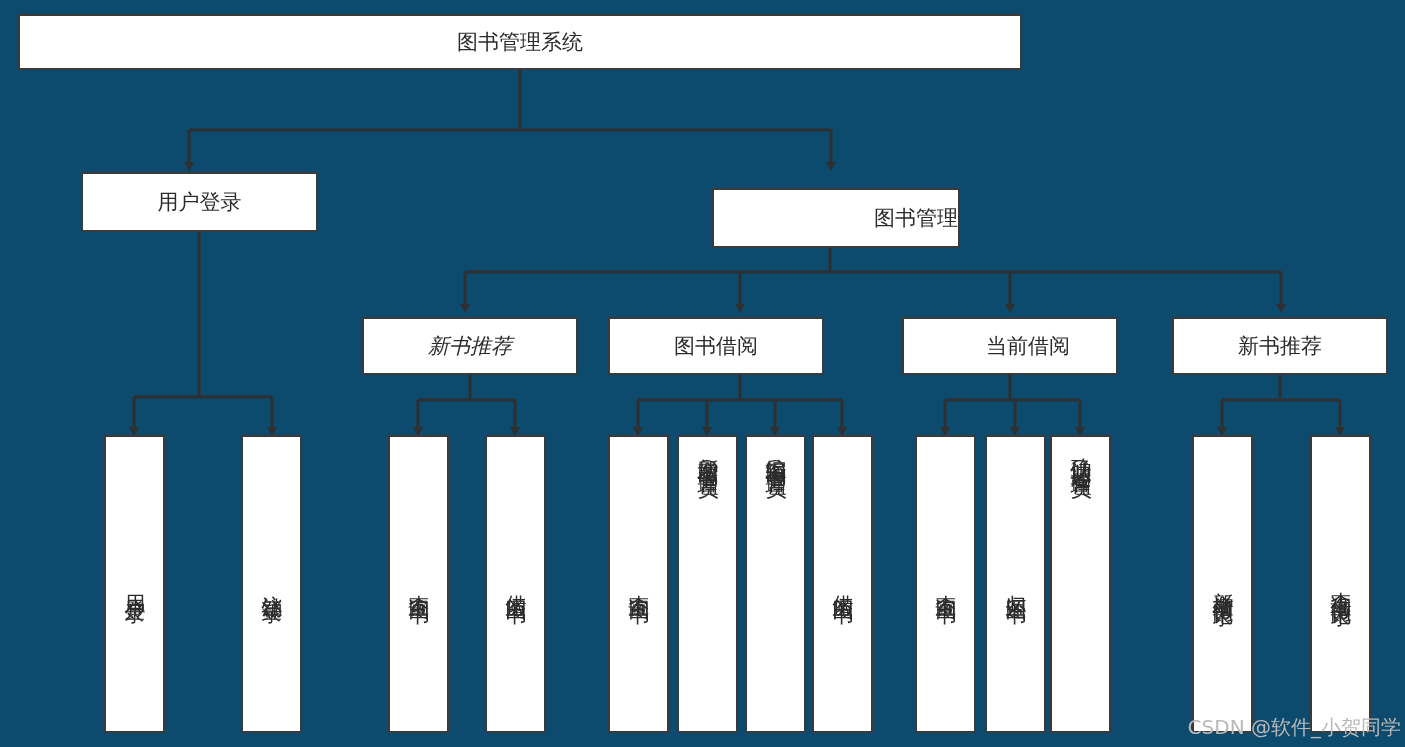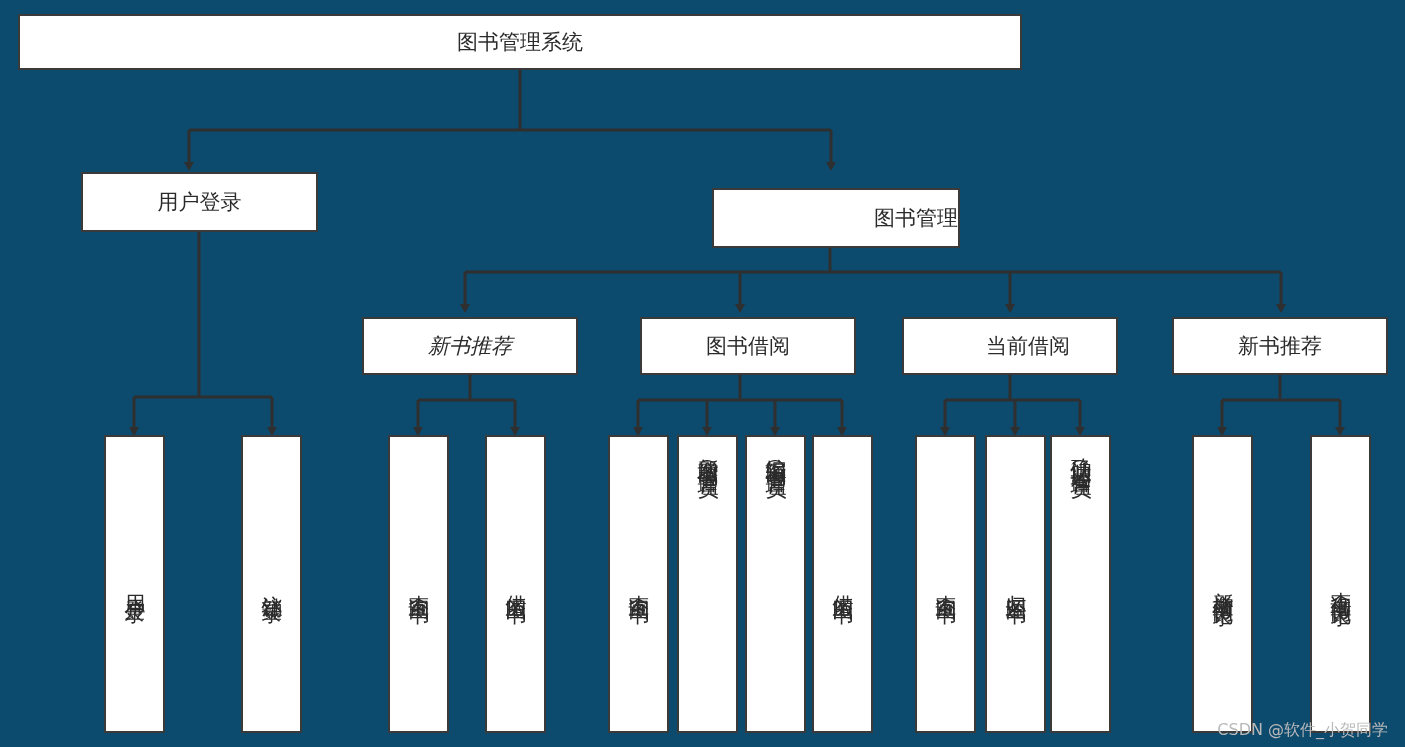--- a/index.html
+++ b/index.html
@@ -55,23 +55,23 @@
     white-space: nowrap;
   }
   .leaf.toptext {
     align-items: flex-start;
   }
   .leaf.toptext .vtext {
     margin-top: 4px;
   }
   .watermark {
     position: absolute;
-    right: 17px;
+    right: 4px;
     bottom: 6px;
-    font-size: 16px;
+    font-size: 20px;
     color: #b9b9b9;
     white-space: nowrap;
     user-select: none;
   }
 </style>
 </head>
 <body>
 
 <div id="canvas">
 
@@ -132,21 +132,21 @@
   <div class="node node-h" style="left:81px; top:172px; width:237px; height:60px;">
     <span>用户登录</span>
   </div>
   <div class="node node-h" style="left:712px; top:188px; width:248px; height:60px;justify-content:flex-end;">
     <span>图书管理</span>
   </div>
 
   <div class="node node-h" style="left:362px; top:317px; width:216px; height:58px;font-style:italic;">
     <span>新书推荐</span>
   </div>
-  <div class="node node-h" style="left:640px; top:317px; width:216px; height:58px;">
+  <div class="node node-h" style="left:608px; top:317px; width:216px; height:58px;">
     <span>图书借阅</span>
   </div>
   <div class="node node-h" style="left:902px; top:317px; width:216px; height:58px;padding-left:36px;">
     <span>当前借阅</span>
   </div>
   <div class="node node-h" style="left:1172px; top:317px; width:216px; height:58px;">
     <span>新书推荐</span>
   </div>
 
   <div class="node leaf" style="left:104px; top:435px; width:61px; height:298px;">

